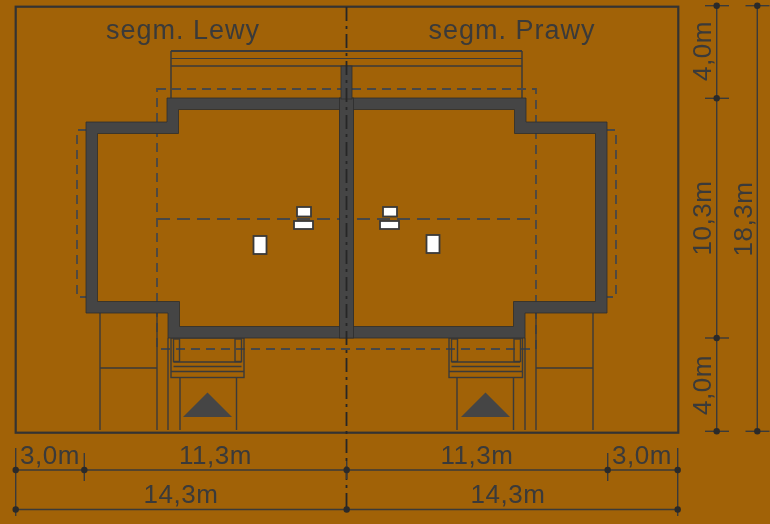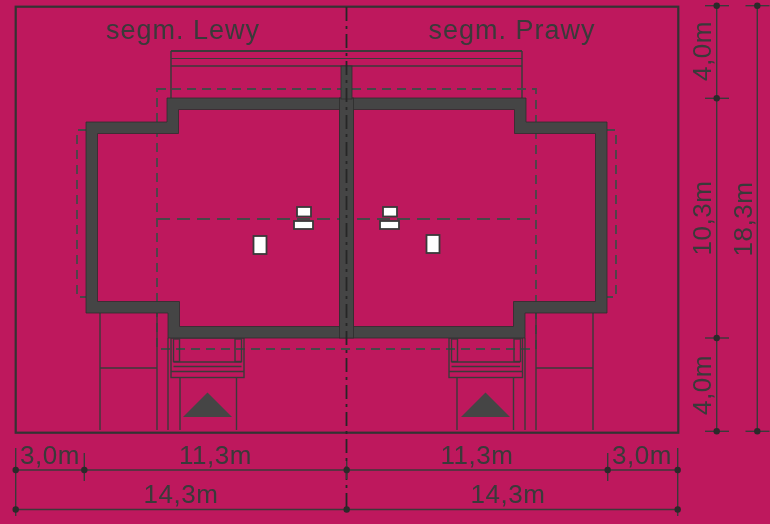--- a/index.html
+++ b/index.html
@@ -1,19 +1,19 @@
 <!DOCTYPE html>
 <html><head>
 <meta charset="utf-8">
 <style>
   html,body{margin:0;padding:0;background:#ffffff;}
   .canvas{
     position:relative;
     width:770px;height:524px;
-    background:#be185d;
+    background:#a16207;
     font-family:"Liberation Sans", sans-serif;
     overflow:hidden;
   }
   svg{display:block;}
   .seg-label{
     font-size:27px;
     letter-spacing:1px;
     fill:#3a3a3a;
     font-weight:400;
   }

